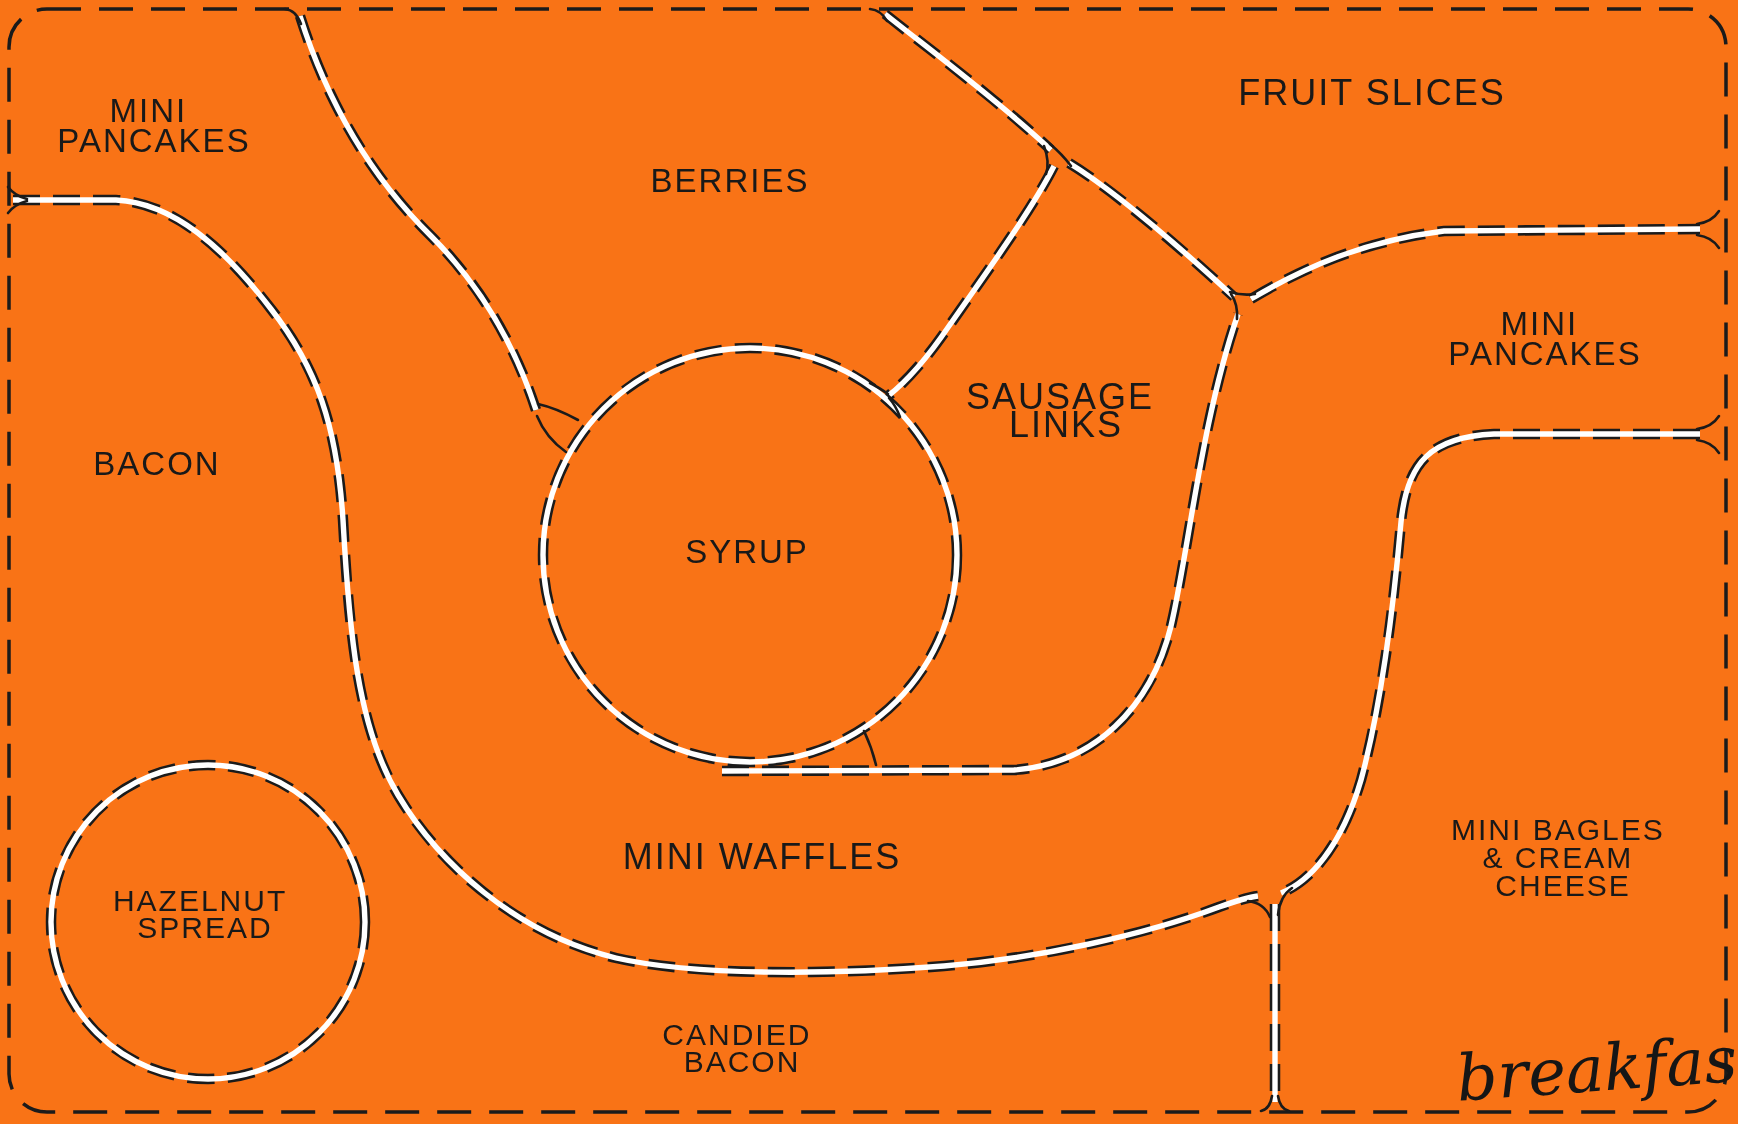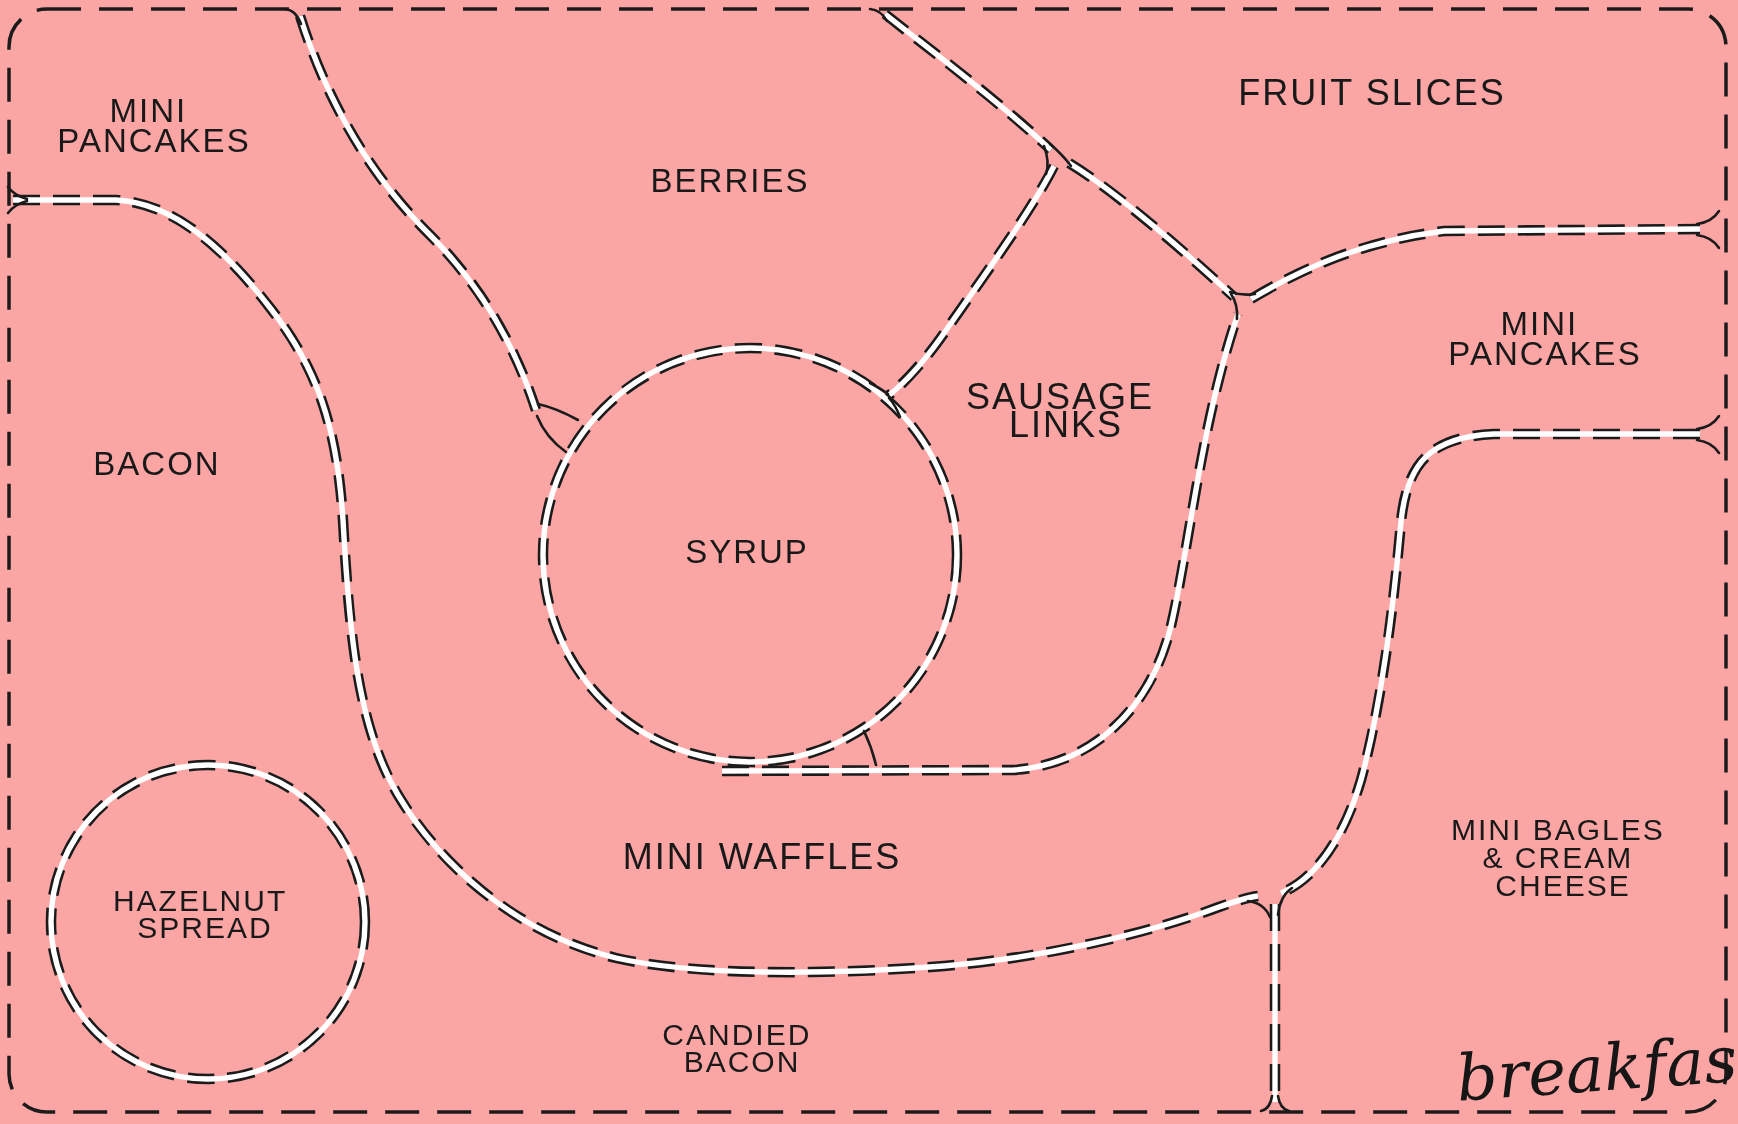--- a/index.html
+++ b/index.html
@@ -5,21 +5,21 @@
   html, body {
     margin: 0;
     padding: 0;
     background: #ffffff;
     font-family: "Liberation Sans", sans-serif;
   }
   .board {
     position: relative;
     width: 1738px;
     height: 1124px;
-    background: #fca5a5;
+    background: #f97316;
     overflow: hidden;
   }
   .board svg { display: block; width: 1738px; height: 1124px; }
 
   
   .dd-outer {
     fill: none;
     stroke: #1b1b1b;
     stroke-width: 10.5;
     stroke-dasharray: 27 13;

